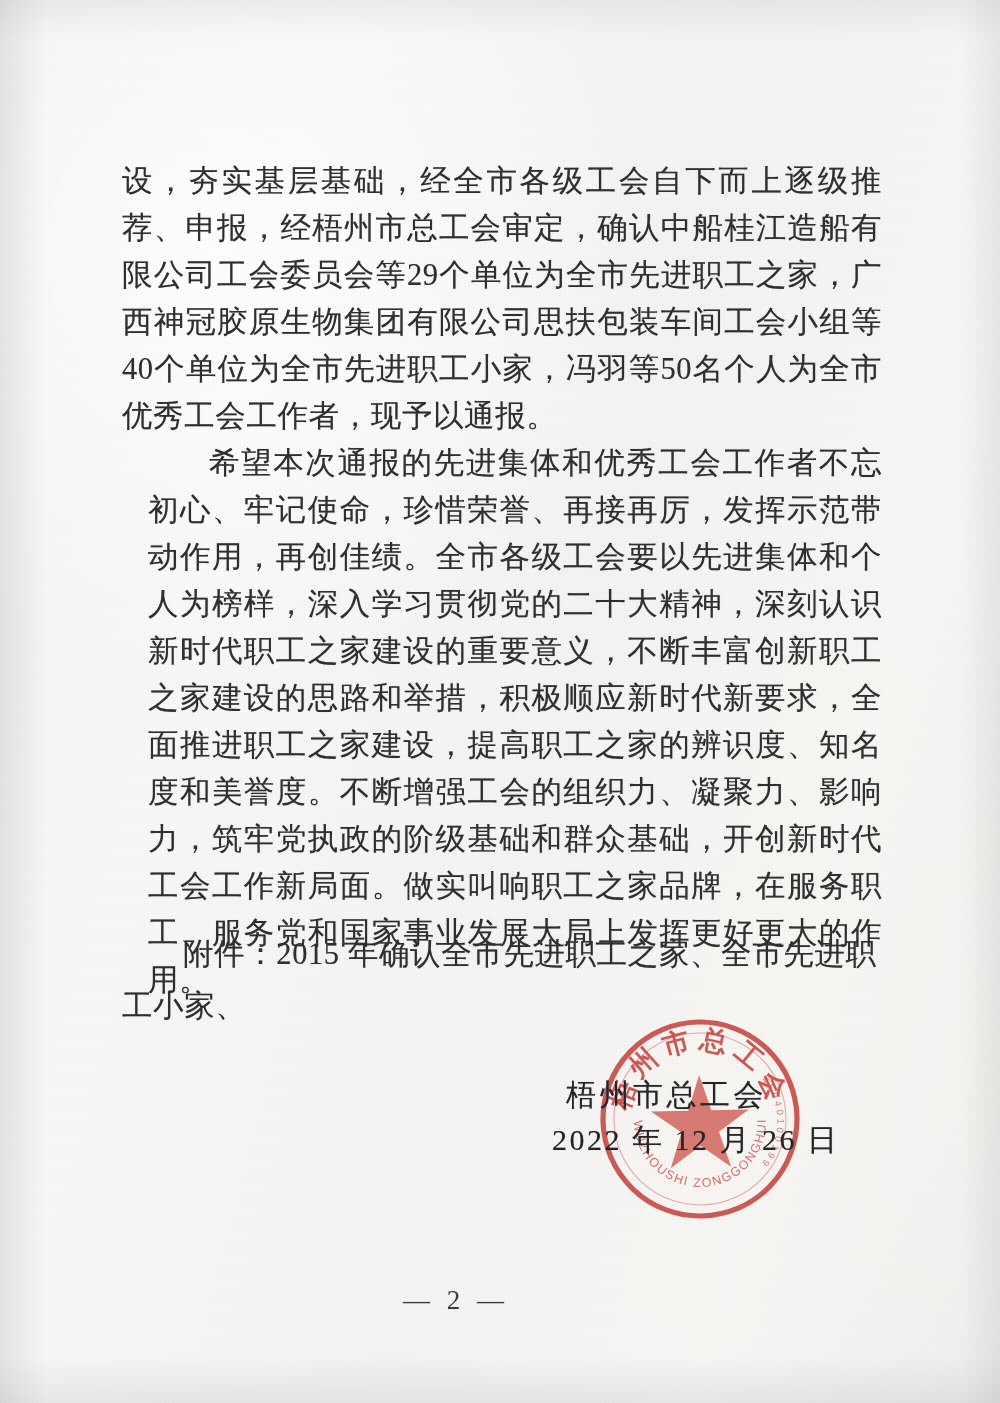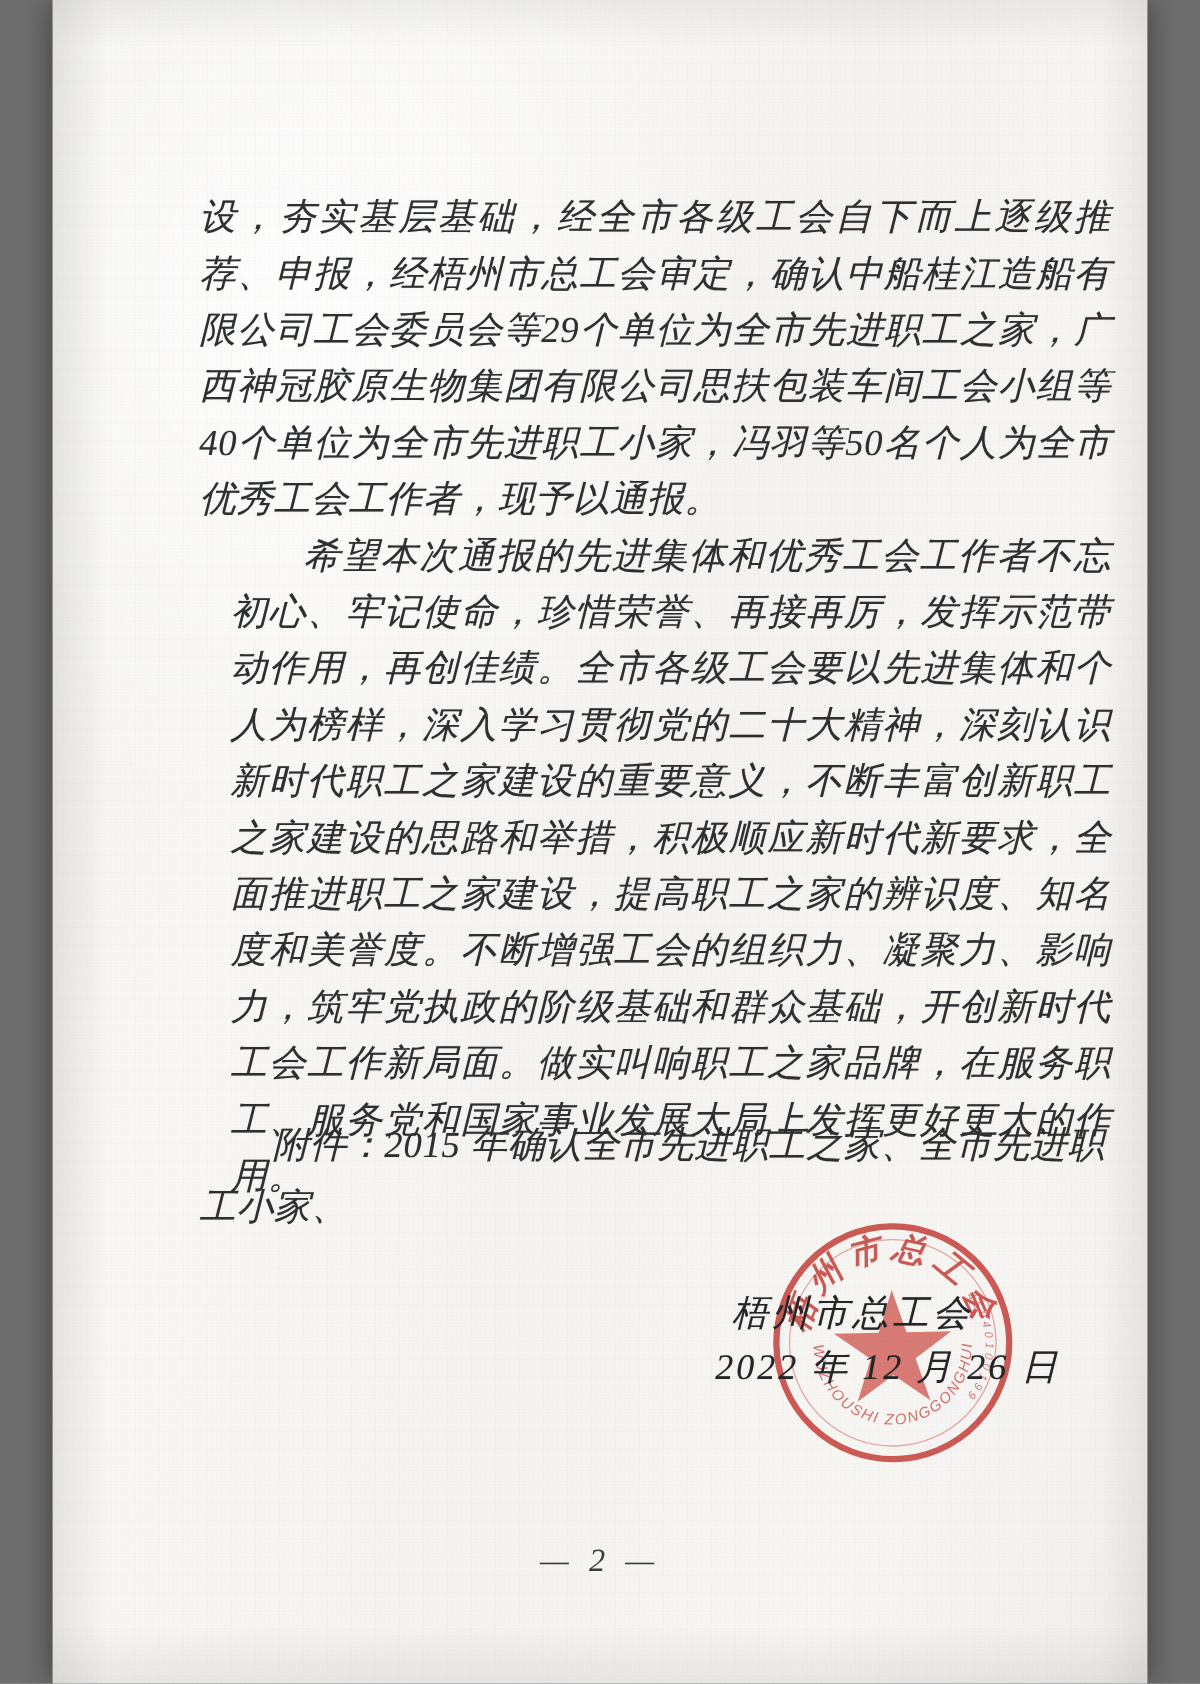--- a/index.html
+++ b/index.html
@@ -3,32 +3,31 @@
 <meta charset="utf-8">
 <title>Scanned Document</title>
 <style>
   html, body {
     margin: 0;
     padding: 0;
     background: #6e6e6e;
   }
   #page {
     position: relative;
-    width: 912px;
+    width: 1000px;
     height: 1403px;
     margin: 0 auto;
     overflow: hidden;
     background-color: #f6f5f3;
     background-image:
       radial-gradient(ellipse 60% 45% at 22% 18%, rgba(255,255,255,0.85) 0%, rgba(255,255,255,0) 70%),
       radial-gradient(ellipse 55% 40% at 80% 72%, rgba(247,245,242,0.9) 0%, rgba(247,245,242,0) 72%),
       linear-gradient(105deg, #f3f2f0 0%, #f8f7f5 26%, #f4f3f1 55%, #f7f6f4 78%, #efeeec 100%);
     font-family: "Liberation Serif", "DejaVu Serif", serif;
     box-shadow: 0 0 26px rgba(0,0,0,0.45);
-    font-style: italic;
   }
   
   #grain {
     position: absolute;
     inset: 0;
     pointer-events: none;
     opacity: 0.55;
     background-image:
       repeating-linear-gradient(0deg, rgba(0,0,0,0.012) 0px, rgba(0,0,0,0.012) 1px, rgba(255,255,255,0) 1px, rgba(255,255,255,0) 3px),
       repeating-linear-gradient(90deg, rgba(0,0,0,0.010) 0px, rgba(0,0,0,0.010) 1px, rgba(255,255,255,0) 1px, rgba(255,255,255,0) 4px);

